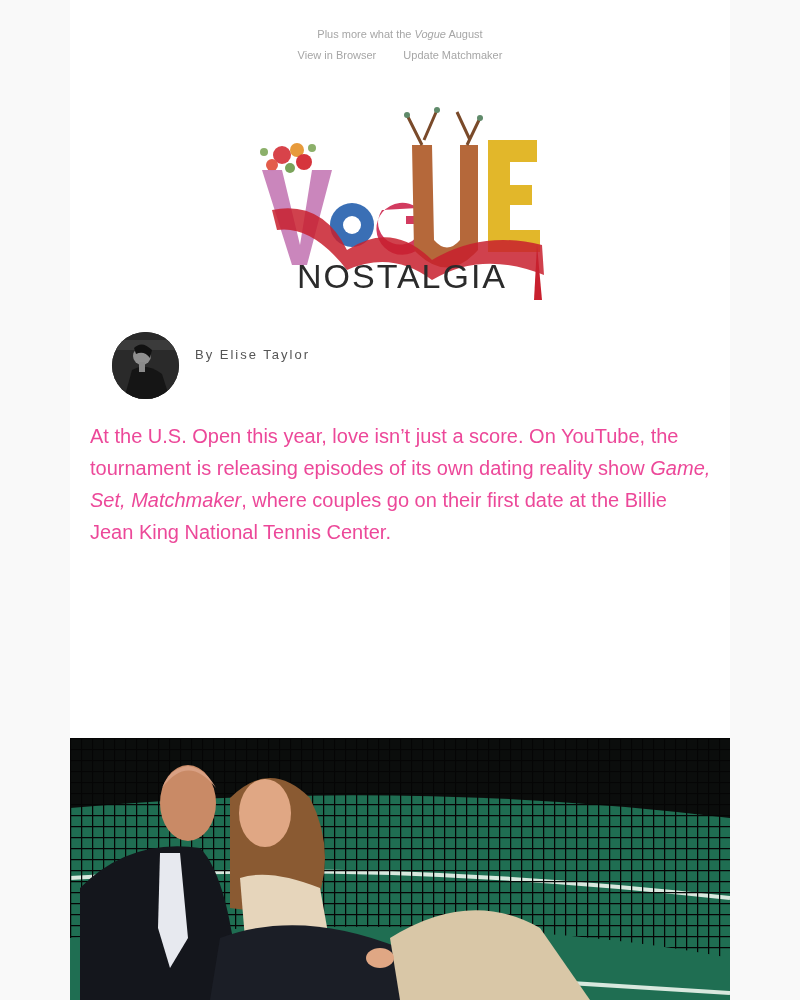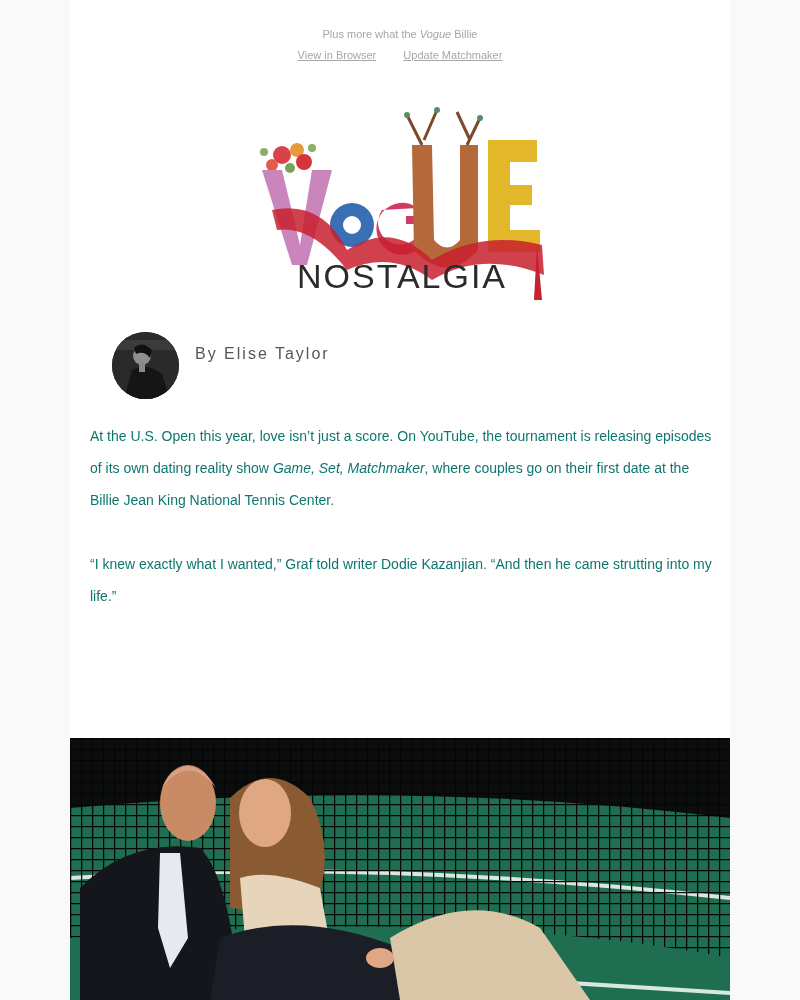--- a/index.html
+++ b/index.html
@@ -30,21 +30,20 @@
     }
     .preheader .line1 { height: 16px; line-height: 16px; }
     .preheader .line1 em { font-style: italic; }
     .preheader .links {
       margin-top: 5px;
       height: 16px;
       line-height: 16px;
     }
     .preheader a {
       color: #a6a6a6;
-      text-decoration: underline;
       margin: 8px 12px;
       cursor: pointer;
     }
     .logo {
       position: absolute;
       left: 182px;
       top: 100px;
       width: 300px;
       height: 200px;
     }
@@ -62,54 +61,54 @@
       height: 67px;
       border-radius: 50%;
       overflow: hidden;
       background: #1c1c1c;
       position: relative;
     }
     .byline-text {
       margin-left: 16px;
       margin-top: -22px;
       font-family: "Liberation Sans", sans-serif;
-      font-size: 16px;
+      font-size: 13px;
       letter-spacing: 2px;
       color: #555555;
     }
     .article {
       position: absolute;
       left: 20px;
       top: 420px;
       width: 625px;
       font-family: "Liberation Sans", sans-serif;
-      font-size: 14px;
+      font-size: 20px;
       line-height: 32px;
-      color: #0f766e;
+      color: #ec4899;
     }
     .article p { margin: 0 0 32px 0; }
     .article em { font-style: italic; }
     .hero {
       position: absolute;
       left: 0;
       top: 738px;
       width: 660px;
       height: 262px;
       overflow: hidden;
       background: #0b0d0c;
     }
   </style>
 </head>
 <body>
 
 <div class="container">
 
   <div class="preheader">
     <div class="line1">
-      <span>Plus more what the </span><em>Vogue</em><span> Billie</span>
+      <span>Plus more what the </span><em>Vogue</em><span> August</span>
     </div>
     <div class="links">
       <a>View in Browser</a>
       <a>Update Matchmaker</a>
     </div>
   </div>
 
   <div class="logo">
     <svg width="300" height="200" viewBox="0 0 300 200">
 
@@ -154,21 +153,20 @@
         <path d="M22 16 Q30 8 40 18 L38 26 Q32 18 24 22 Z" fill="#111"></path>
         <path d="M20 38 Q34 30 50 42 L58 67 L12 67 Z" fill="#151515"></path>
         <rect x="27" y="30" width="6" height="10" fill="#8a8a8a"></rect>
       </svg>
     </div>
     <div class="byline-text">By Elise Taylor</div>
   </div>
 
   <div class="article">
     <p><span>At the U.S. Open this year, love isn’t just a score. On YouTube, the tournament is releasing episodes of its own dating reality show </span><em>Game, Set, Matchmaker</em><span>, where couples go on their first date at the Billie Jean King National Tennis Center.</span></p>
-    <p>“I knew exactly what I wanted,” Graf told writer Dodie Kazanjian. “And then he came strutting into my life.”</p>
   </div>
 
   <div class="hero">
     <svg width="660" height="262" viewBox="0 0 660 262">
       <defs>
         <pattern id="net" width="11" height="11" patternUnits="userSpaceOnUse">
           <rect width="11" height="11" fill="none"></rect>
           <path d="M0 0 L11 0 M0 0 L0 11" stroke="#050505" stroke-width="2.5"></path>
         </pattern>
       </defs>

